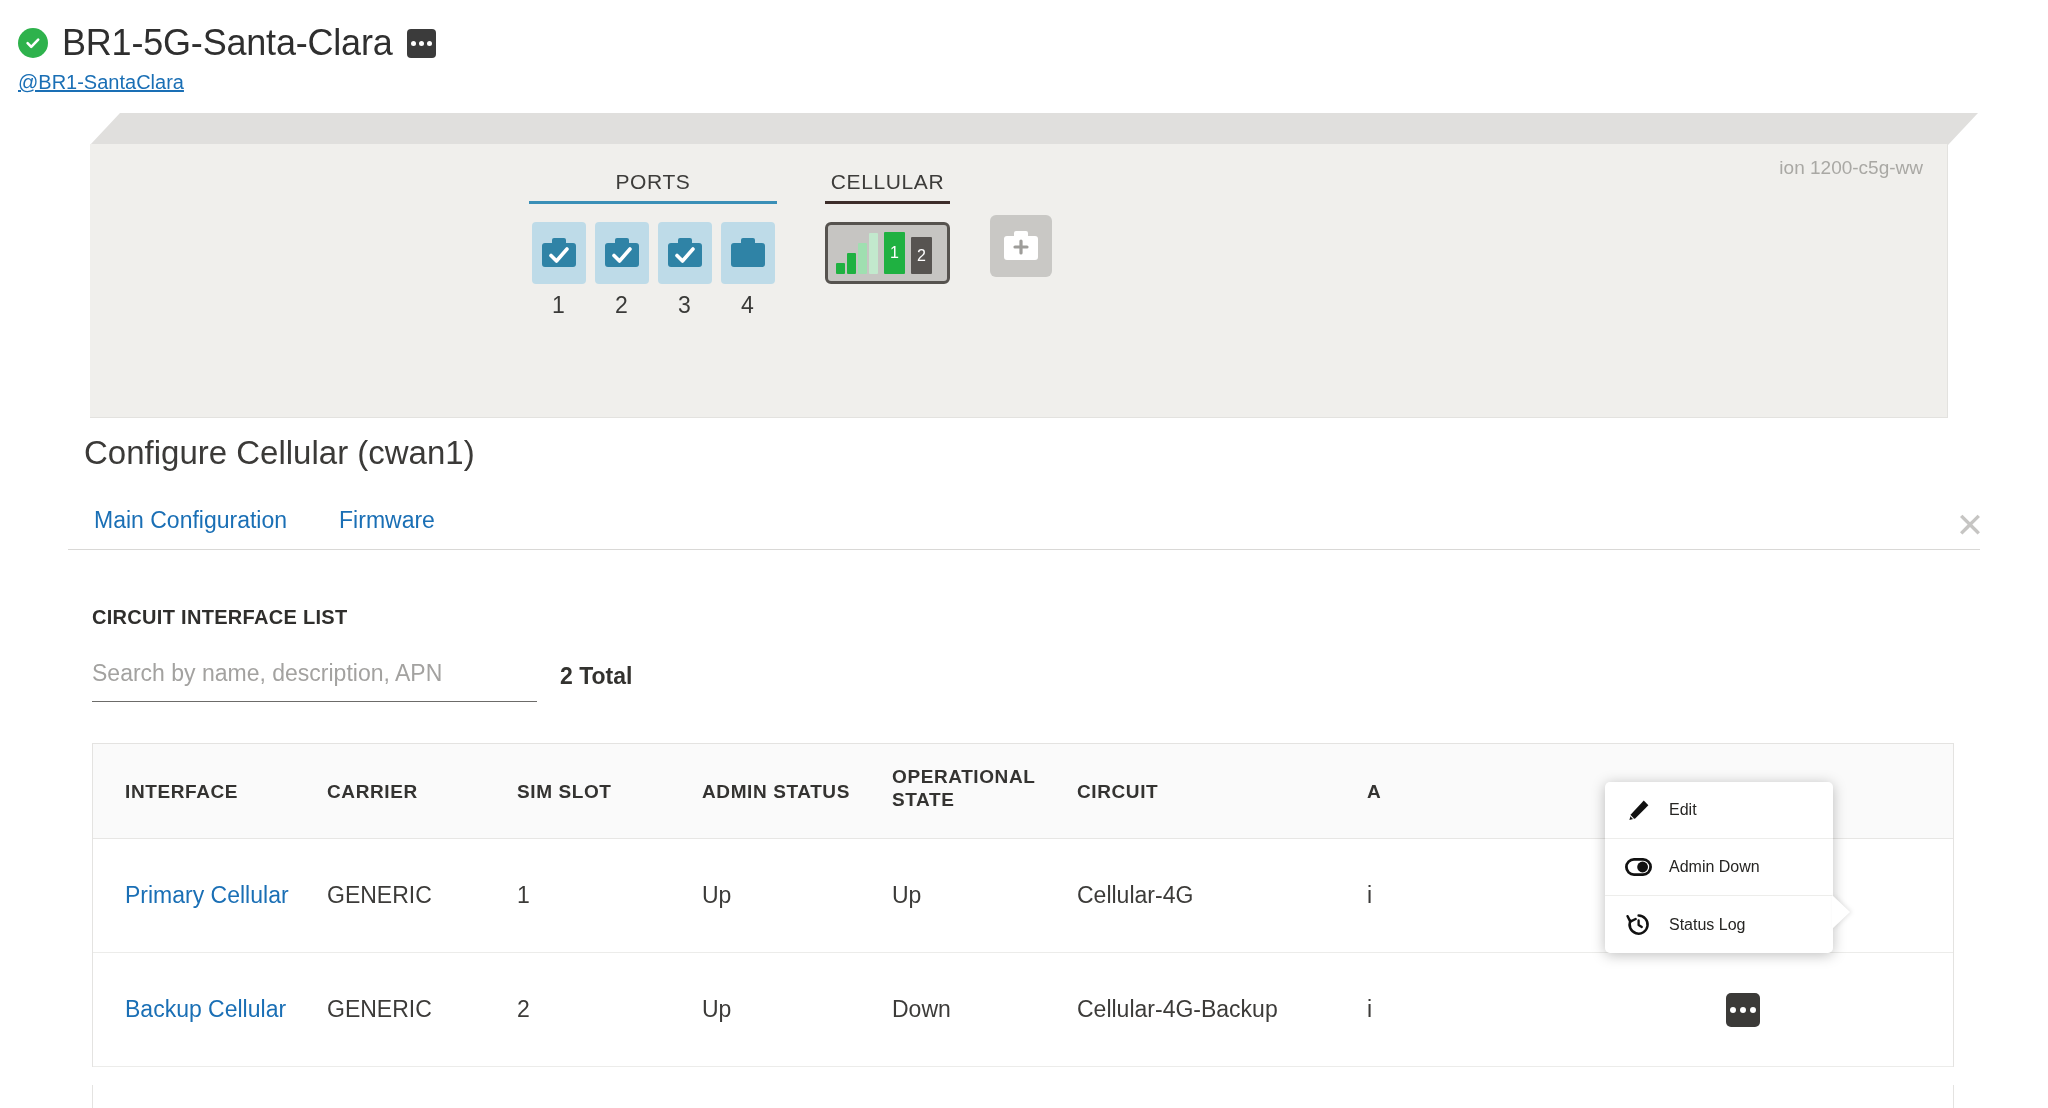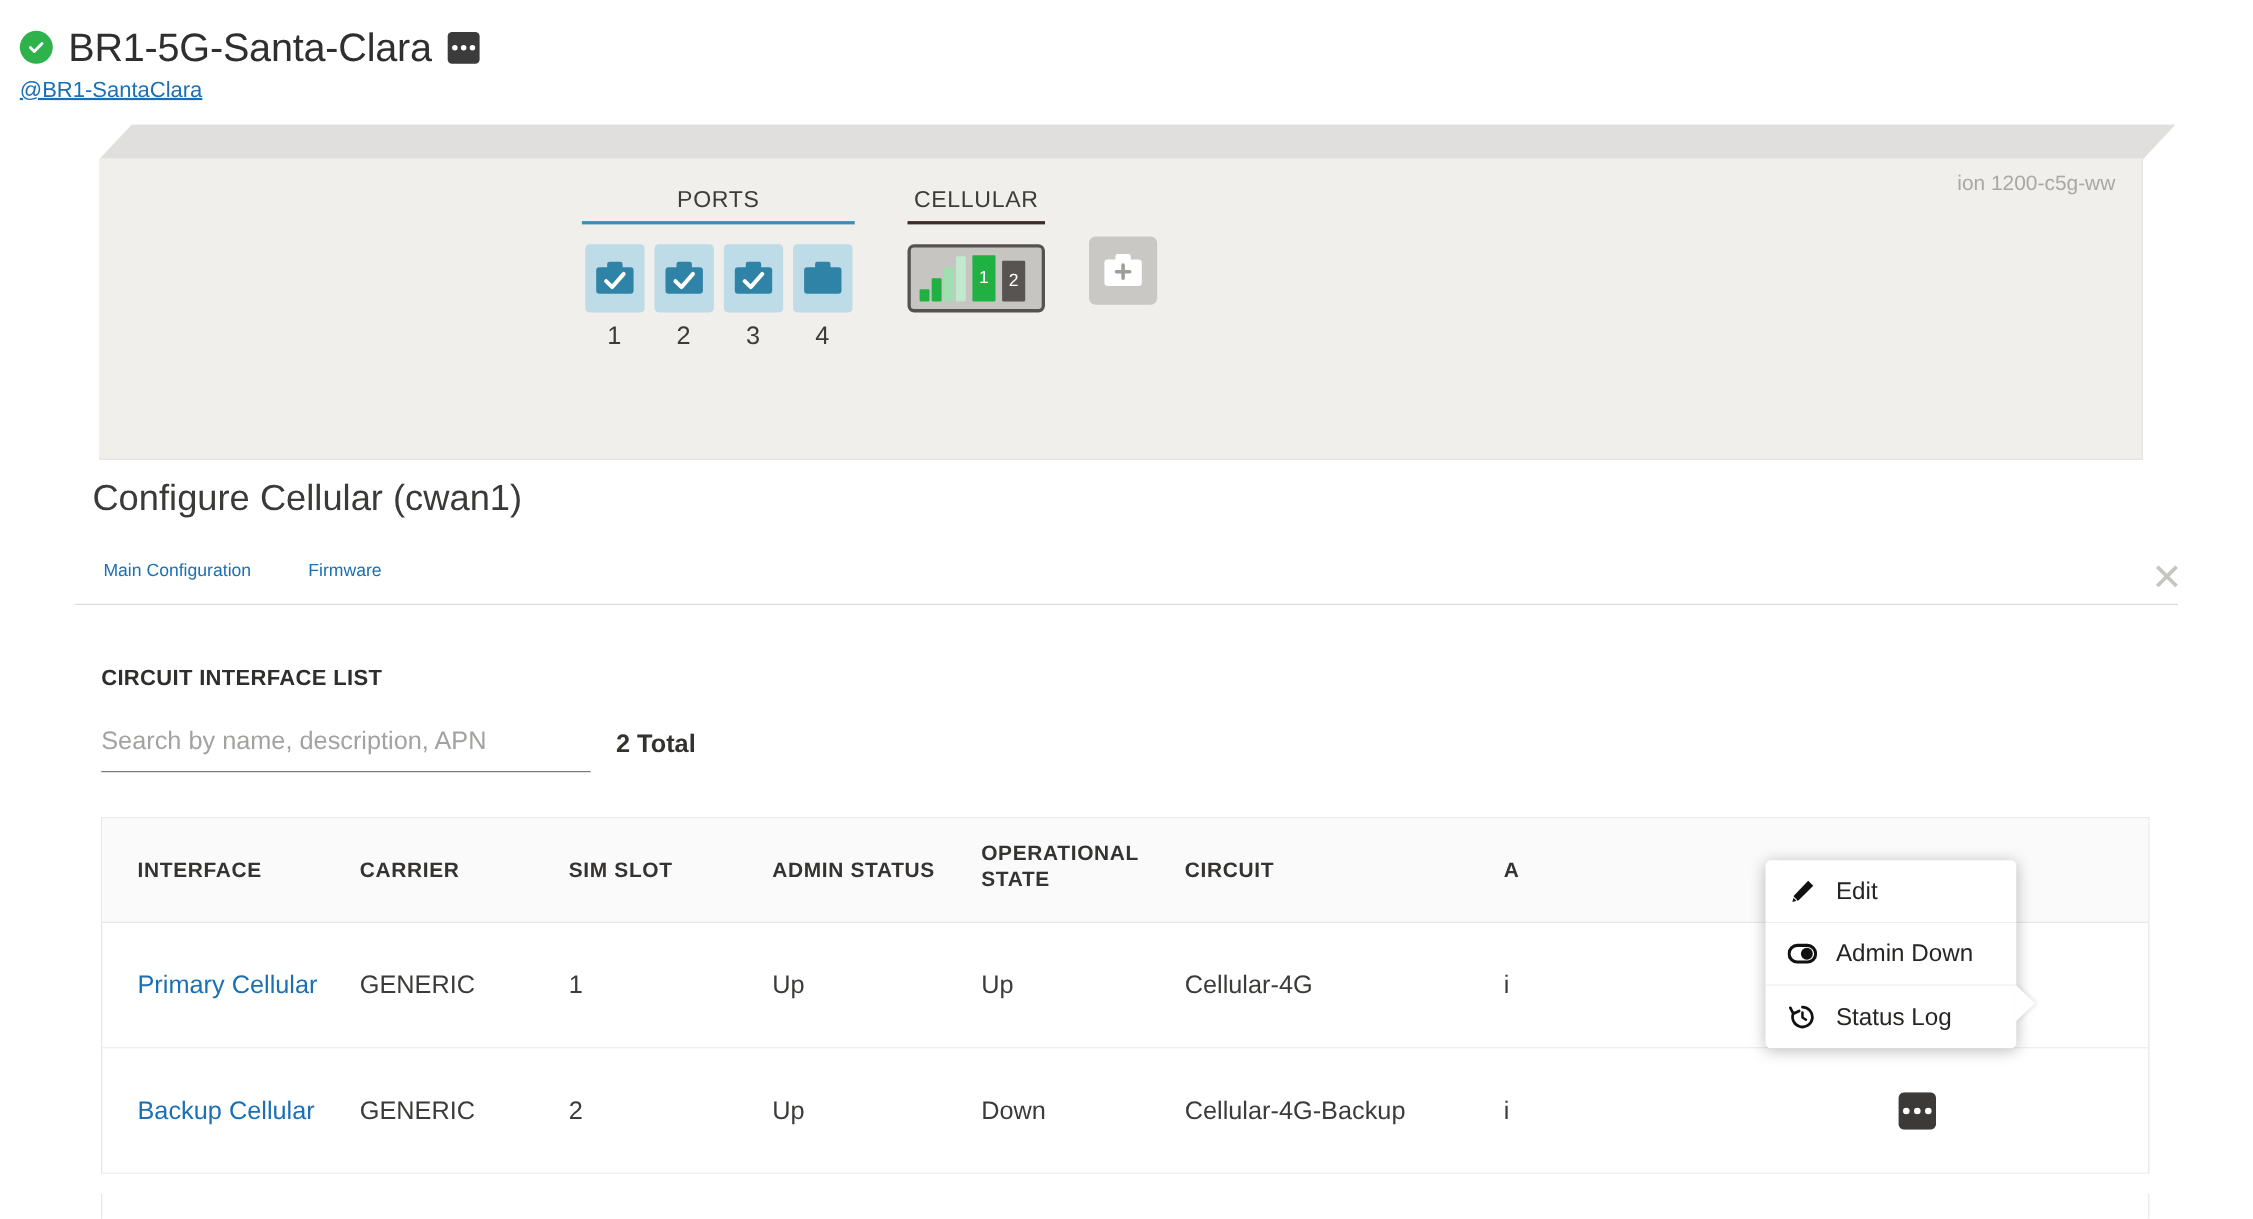--- a/index.html
+++ b/index.html
@@ -213,21 +213,21 @@
   .tabrow {
     position: absolute;
     left: 68px; top: 492px;
     width: 1912px;
     height: 58px;
     border-bottom: 1px solid #d9d8d6;
     display: flex;
     align-items: flex-end;
   }
   .ctab {
-    font-size: 16px;
+    font-size: 23px;
     color: #1a6fb5;
     padding: 14px 26px 15px;
     line-height: 28px;
     white-space: nowrap;
   }
   .ctab.active {
     color: #3c3b39;
     background: #fff;
     border: 1px solid #d9d8d6;
     border-bottom: 1px solid #fff;
@@ -362,21 +362,21 @@
     box-shadow: 0 2px 14px rgba(0,0,0,0.26);
     z-index: 40;
     overflow: visible;
   }
   .ctx-item {
     height: 57px;
     display: flex;
     align-items: center;
     gap: 17px;
     padding: 0 20px;
-    font-size: 22px;
+    font-size: 16px;
     color: #262523;
     border-bottom: 1px solid #ededeb;
   }
   .ctx-item:last-child { border-bottom: none; }
   .ctx-ico {
     width: 27px; height: 27px;
     display: flex; align-items: center; justify-content: center;
     flex: none;
   }
   .ctx-arrow {

